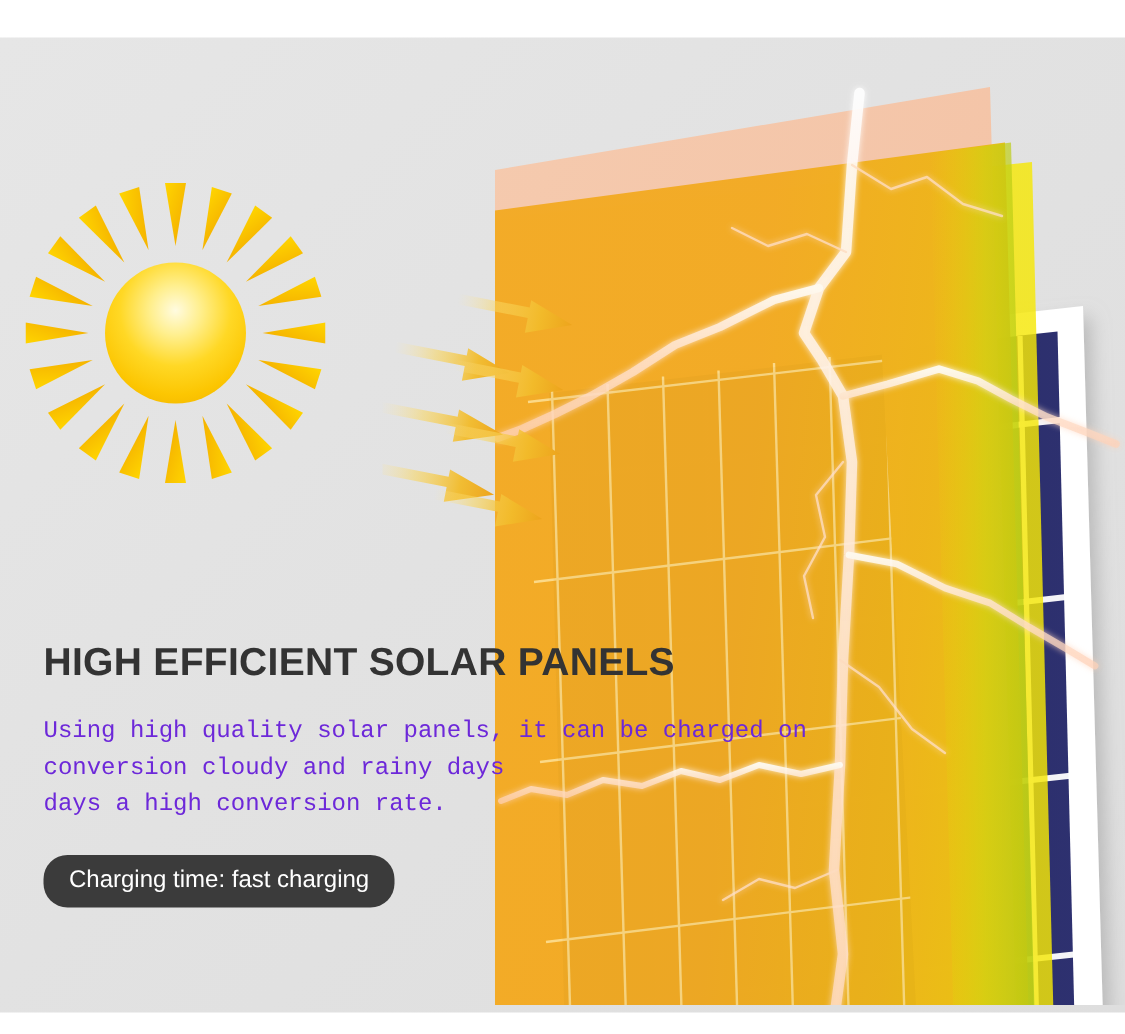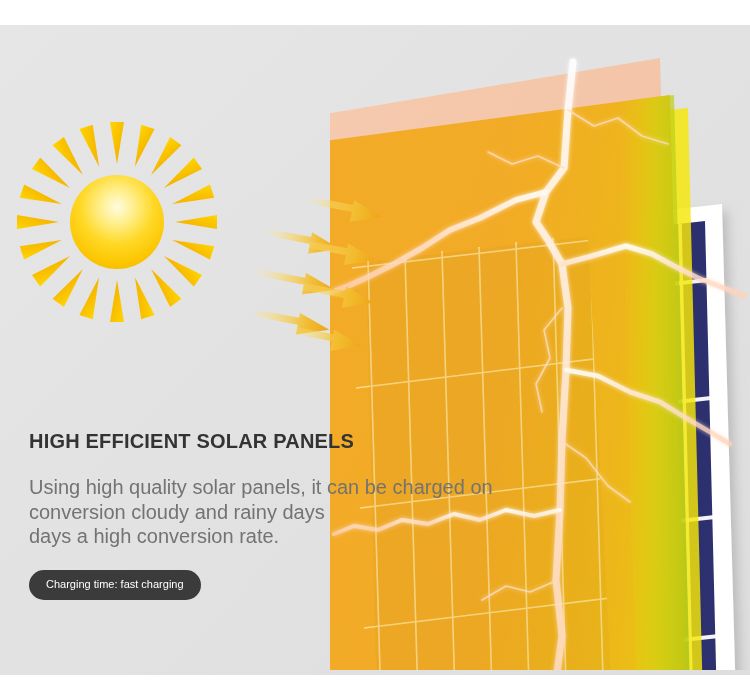--- a/index.html
+++ b/index.html
@@ -46,41 +46,42 @@
   }
   .panel-stack svg { display:block; width:420px; height:630px; }
 
   
   .text-block {
     position:absolute;
     left:29px; top:424px;
     width:480px;
   }
   .headline {
-    font-size:20px;
+    font-size:26px;
     font-weight:bold;
     letter-spacing:0.2px;
     color:#333333;
     line-height:34px;
     white-space:nowrap;
   }
   .sub-copy {
     margin-top:17px;
-    font-size:20px;
+    font-size:16px;
     line-height:24.5px;
-    color:#737373;
+    color:#6d28d9;
+    font-family:Liberation Mono, monospace;
   }
   .sub-copy div { white-space:nowrap; }
 
   .badge {
     display:inline-block;
     margin-top:21px;
     background:#3b3b3b;
     color:#ffffff;
-    font-size:11px;
+    font-size:16px;
     line-height:1;
     padding:9px 17px 10px 17px;
     border-radius:16px;
     white-space:nowrap;
   }
 </style>
 </head>
 <body>
 
 <div id="stage">

